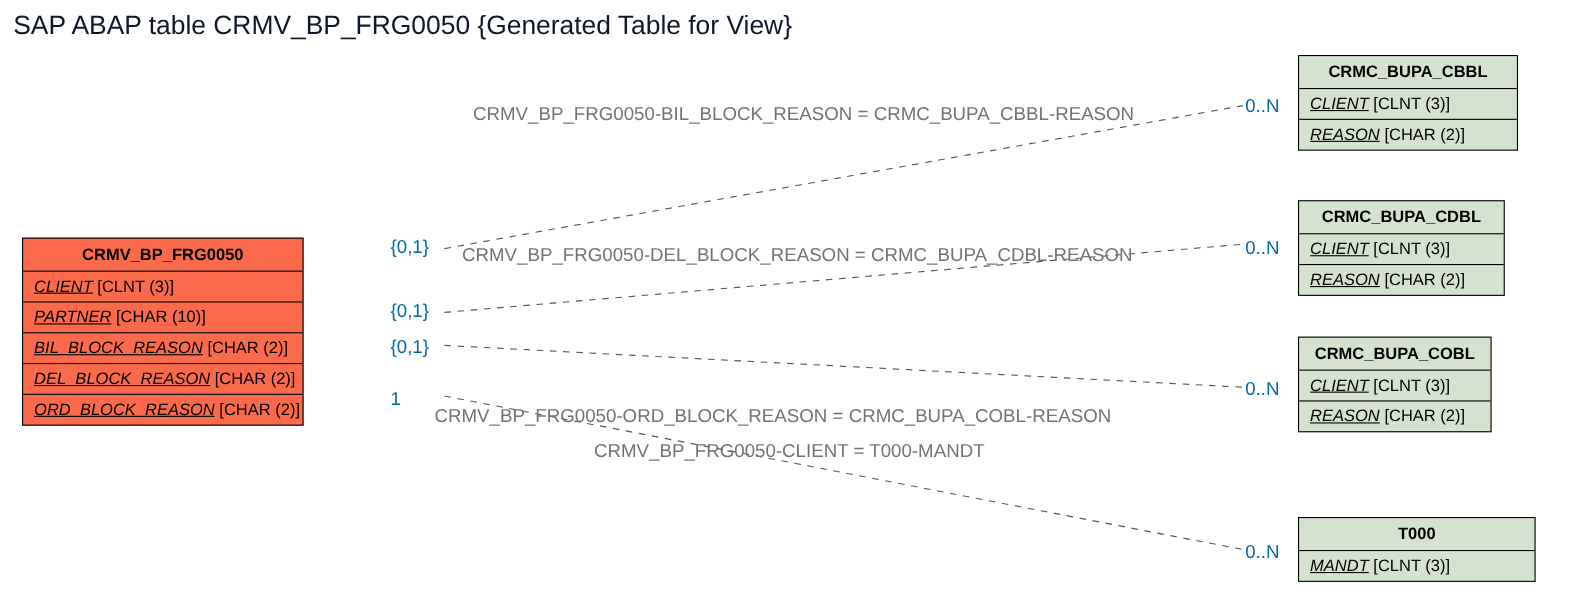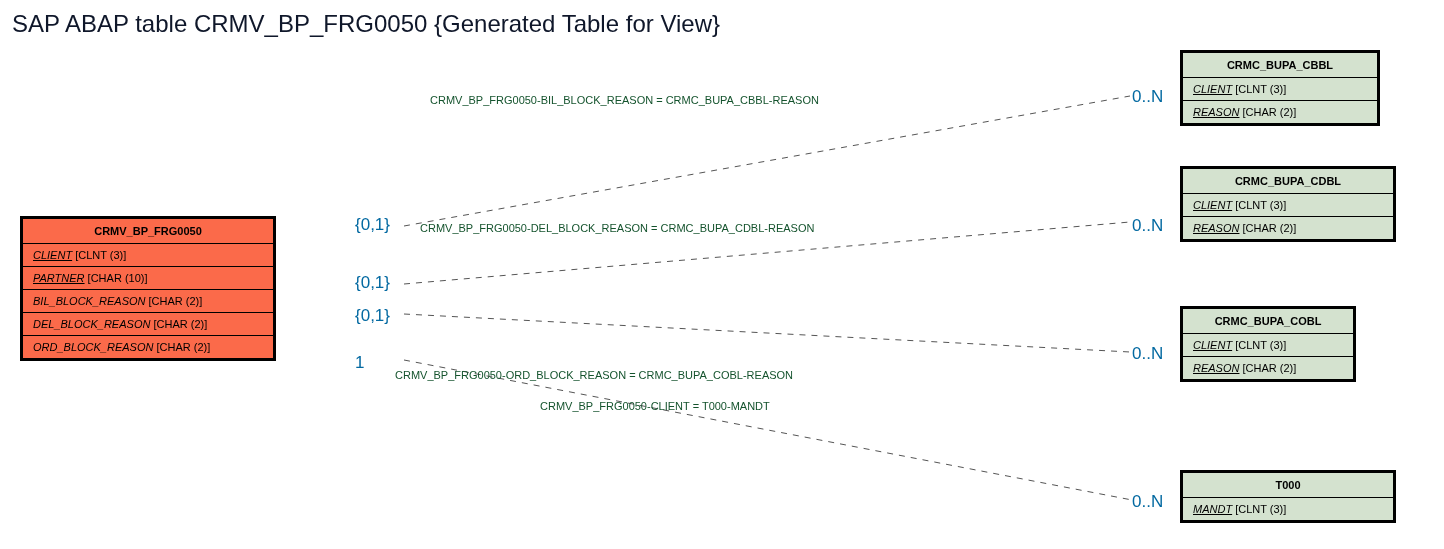--- a/index.html
+++ b/index.html
@@ -16,44 +16,44 @@
   .page-title {
     position: absolute;
     top: 10px;
     left: 12px;
     font-size: 24px;
     font-weight: normal;
     color: #0f172a;
   }
   .entity {
     position: absolute;
-    border: 3px solid #000000;
-    font-size: 11px;
+    border: 1px solid #000000;
+    font-size: 15px;
   }
   .entity .hdr {
     font-weight: bold;
     text-align: center;
     padding: 6px 10px;
     border-bottom: 1px solid #000;
     white-space: nowrap;
   }
   .entity .row {
     padding: 5px 10px;
     border-bottom: 1px solid #000;
     white-space: nowrap;
   }
   .entity .row:last-child { border-bottom: none; }
-  .entity .fieldname { font-style: italic; }
+  .entity .fieldname { font-style: italic; text-decoration: underline; }
   .entity .fieldname.key { text-decoration: underline; }
   .entity.primary { background: #fb6a4a; }
   .entity.ref     { background: #d4e2cf; }
   .rel-label {
     position: absolute;
-    font-size: 11px;
-    color: #14532d;
+    font-size: 17px;
+    color: #737373;
     white-space: nowrap;
   }
   .card {
     position: absolute;
     font-size: 17px;
     color: #0369a1;
     white-space: nowrap;
   }
   svg.lines {
     position: absolute;
@@ -112,21 +112,21 @@
   <div class="row">
     <span class="fieldname key">CLIENT</span>
     <span>[CLNT (3)]</span>
   </div>
   <div class="row">
     <span class="fieldname key">REASON</span>
     <span>[CHAR (2)]</span>
   </div>
 </div>
 
-<div class="entity ref" style="left:1180px; top:166px; width:216px;">
+<div class="entity ref" style="left:1180px; top:182px; width:188px;">
   <div class="hdr">CRMC_BUPA_CDBL</div>
   <div class="row">
     <span class="fieldname key">CLIENT</span>
     <span>[CLNT (3)]</span>
   </div>
   <div class="row">
     <span class="fieldname key">REASON</span>
     <span>[CHAR (2)]</span>
   </div>
 </div>

